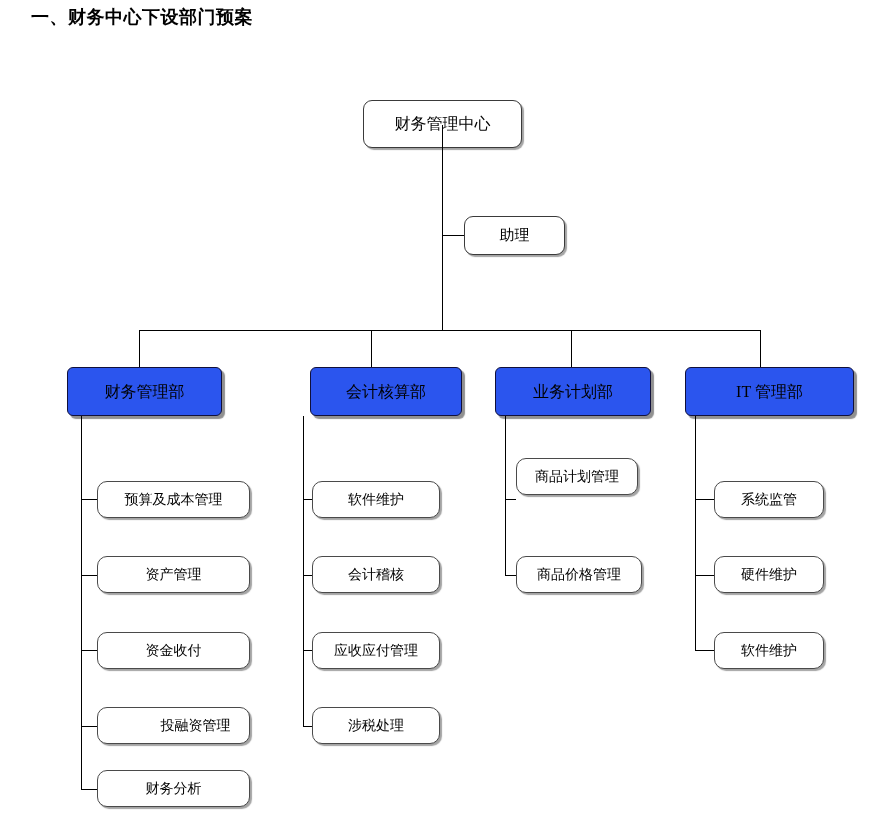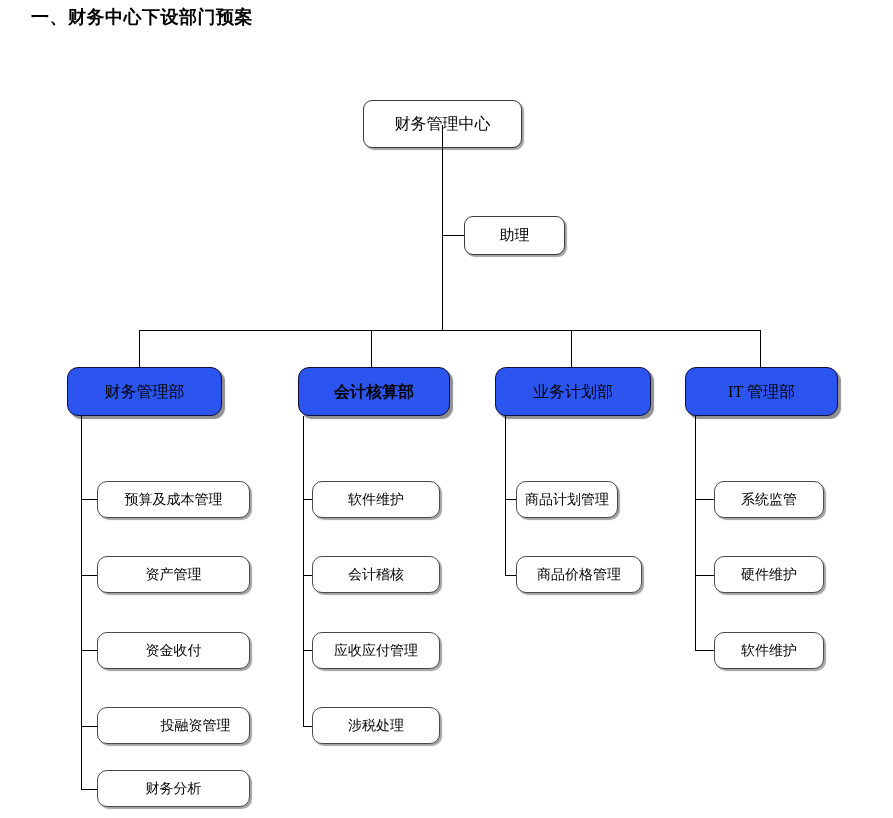--- a/index.html
+++ b/index.html
@@ -29,21 +29,21 @@
     font-size:15px;
     line-height:1;
     white-space:nowrap;
     box-shadow:2px 2px 1px rgba(90,90,90,0.55);
   }
   .node.root{font-size:16px;}
   .node.assistant{font-size:15px;}
   .node.dept{
     background:#2b55ee;
     border:1.4px solid #10103a;
-    border-radius:11px;
+    border-radius:6px;
     font-size:16px;
     color:#000;
     box-shadow:3px 3px 1px rgba(70,70,70,0.6);
   }
   .node.leaf{
     font-size:14px;
     border-radius:10px;
     border:1.2px solid #4a4a4a;
   }
 
@@ -67,23 +67,23 @@
   <div class="node assistant" style="left:464px;top:216px;width:101px;height:39px;">助理</div>
 
   <div class="ln hln" style="left:139px;top:330px;width:622px;"></div>
 
   <div class="ln vln" style="left:139px;top:330px;height:37px;"></div>
   <div class="ln vln" style="left:371px;top:330px;height:37px;"></div>
   <div class="ln vln" style="left:571px;top:330px;height:37px;"></div>
   <div class="ln vln" style="left:760px;top:330px;height:37px;"></div>
 
   <div class="node dept" style="left:67px;top:367px;width:155px;height:49px;">财务管理部</div>
-  <div class="node dept" style="left:298px;top:367px;width:152px;height:49px;font-weight:bold;">会计核算部</div>
+  <div class="node dept" style="left:310px;top:367px;width:152px;height:49px;">会计核算部</div>
   <div class="node dept" style="left:495px;top:367px;width:156px;height:49px;">业务计划部</div>
-  <div class="node dept" style="left:685px;top:367px;width:153px;height:49px;">IT 管理部</div>
+  <div class="node dept" style="left:685px;top:367px;width:169px;height:49px;">IT 管理部</div>
 
   <div class="ln vln" style="left:81px;top:416px;height:374px;"></div>
 
   <div class="ln hln" style="left:81px;top:499px;width:16px;"></div>
   <div class="node leaf" style="left:97px;top:481px;width:153px;height:37px;">预算及成本管理</div>
 
   <div class="ln hln" style="left:81px;top:575px;width:16px;"></div>
   <div class="node leaf" style="left:97px;top:556px;width:153px;height:37px;">资产管理</div>
 
   <div class="ln hln" style="left:81px;top:650px;width:16px;"></div>
@@ -105,21 +105,21 @@
 
   <div class="ln hln" style="left:303px;top:650px;width:9px;"></div>
   <div class="node leaf" style="left:312px;top:632px;width:128px;height:37px;">应收应付管理</div>
 
   <div class="ln hln" style="left:303px;top:726px;width:9px;"></div>
   <div class="node leaf" style="left:312px;top:707px;width:128px;height:37px;">涉税处理</div>
 
   <div class="ln vln" style="left:505px;top:416px;height:159px;"></div>
 
   <div class="ln hln" style="left:505px;top:499px;width:11px;"></div>
-  <div class="node leaf" style="left:516px;top:481px;width:102px;height:37px;">商品计划管理</div>
+  <div class="node leaf" style="left:516px;top:458px;width:122px;height:37px;">商品计划管理</div>
 
   <div class="ln hln" style="left:505px;top:575px;width:11px;"></div>
   <div class="node leaf" style="left:516px;top:556px;width:126px;height:37px;">商品价格管理</div>
 
   <div class="ln vln" style="left:695px;top:416px;height:235px;"></div>
 
   <div class="ln hln" style="left:695px;top:499px;width:19px;"></div>
   <div class="node leaf" style="left:714px;top:481px;width:110px;height:37px;text-align:right;">系统监管</div>
 
   <div class="ln hln" style="left:695px;top:575px;width:19px;"></div>

